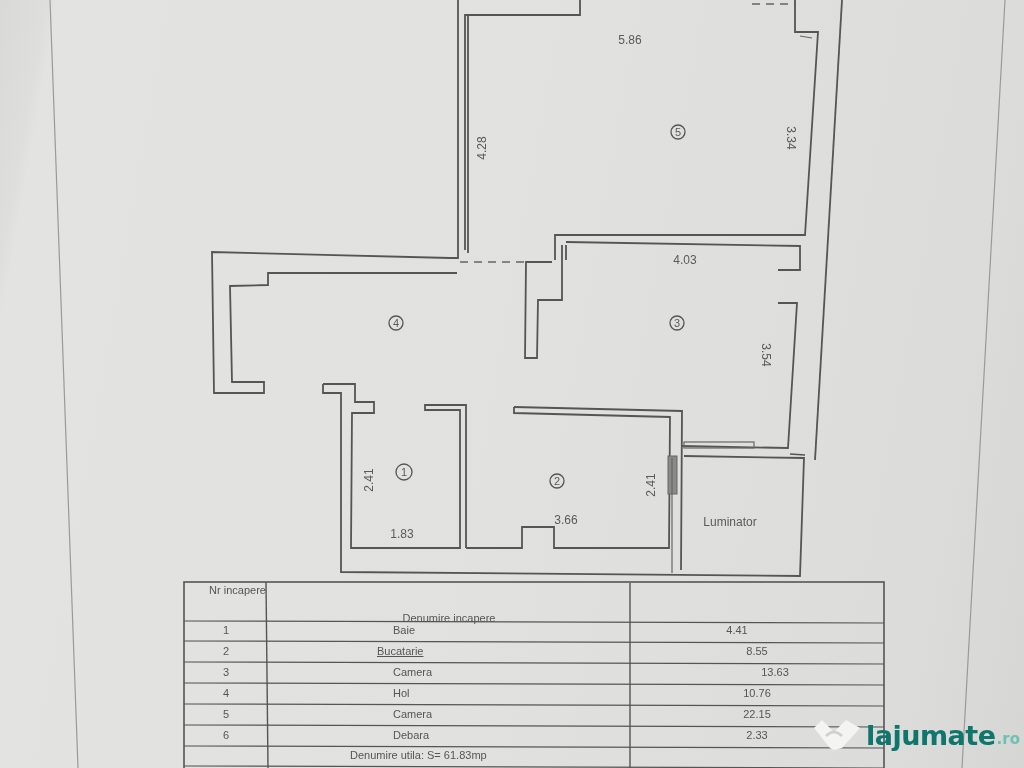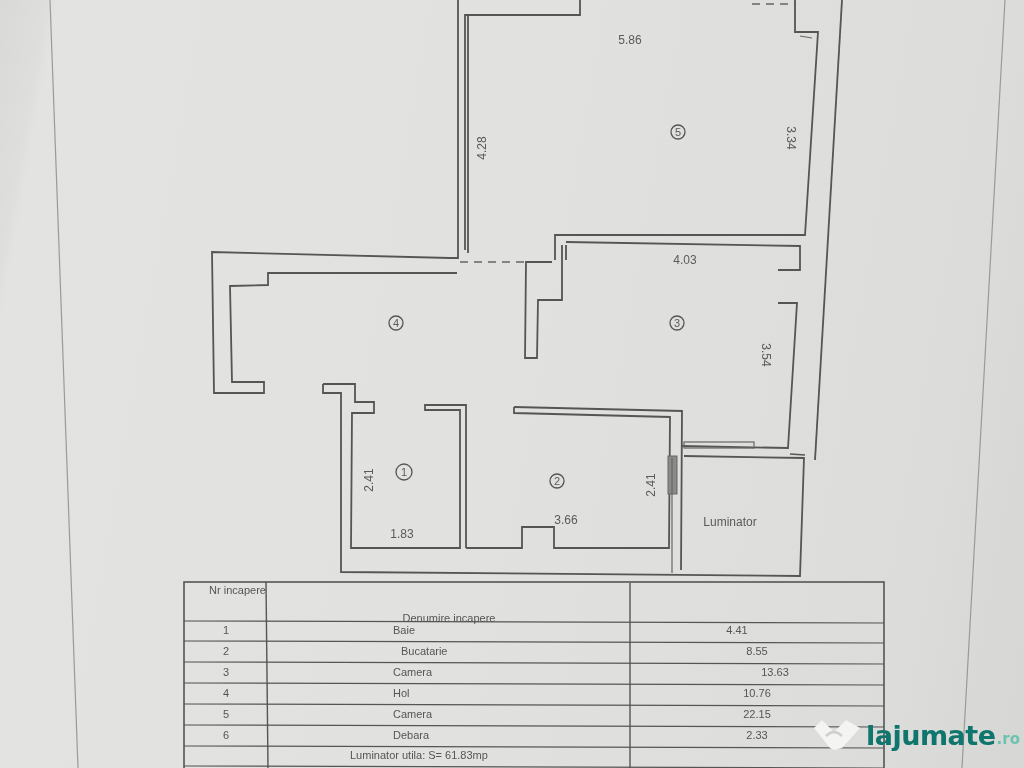--- a/index.html
+++ b/index.html
@@ -118,21 +118,21 @@
   <div style="position:absolute;left:186px;top:584px;width:103px;text-align:center;line-height:12px;">Nr incapere</div>
   <div style="position:absolute;left:268px;top:612px;width:362px;text-align:center;">Denumire incapere</div>
 
   <div style="position:absolute;top:624px;left:0;width:1024px;height:18px;">
     <span style="position:absolute;left:186px;width:80px;text-align:center;">1</span>
     <span style="position:absolute;left:393px;">Baie</span>
     <span style="position:absolute;left:612px;width:250px;text-align:center;">4.41</span>
   </div>
   <div style="position:absolute;top:645px;left:0;width:1024px;height:18px;">
     <span style="position:absolute;left:186px;width:80px;text-align:center;">2</span>
-    <span style="position:absolute;left:401px;">Bucatarie</span>
+    <span style="position:absolute;left:377px;text-decoration:underline;">Bucatarie</span>
     <span style="position:absolute;left:632px;width:250px;text-align:center;">8.55</span>
   </div>
   <div style="position:absolute;top:666px;left:0;width:1024px;height:18px;">
     <span style="position:absolute;left:186px;width:80px;text-align:center;">3</span>
     <span style="position:absolute;left:393px;">Camera</span>
     <span style="position:absolute;left:632px;width:250px;text-align:center;padding-left:18px;">13.63</span>
   </div>
   <div style="position:absolute;top:687px;left:0;width:1024px;height:18px;">
     <span style="position:absolute;left:186px;width:80px;text-align:center;">4</span>
     <span style="position:absolute;left:393px;">Hol</span>
@@ -141,21 +141,21 @@
   <div style="position:absolute;top:708px;left:0;width:1024px;height:18px;">
     <span style="position:absolute;left:186px;width:80px;text-align:center;">5</span>
     <span style="position:absolute;left:393px;">Camera</span>
     <span style="position:absolute;left:632px;width:250px;text-align:center;">22.15</span>
   </div>
   <div style="position:absolute;top:729px;left:0;width:1024px;height:18px;">
     <span style="position:absolute;left:186px;width:80px;text-align:center;">6</span>
     <span style="position:absolute;left:393px;">Debara</span>
     <span style="position:absolute;left:632px;width:250px;text-align:center;">2.33</span>
   </div>
-  <div style="position:absolute;top:749px;left:350px;">Luminator utila: S= 61.83mp</div>
+  <div style="position:absolute;top:749px;left:350px;">Denumire utila: S= 61.83mp</div>
 </div>
 
 
 <div class="watermark">
   <svg width="50" height="34" viewBox="0 0 50 34">
     <path d="M2 10 L10 2 L22 14 L28 8 L34 2 L48 10 L30 30 L22 32 L18 30 Z" fill="#f4f4f2"></path>
     <path d="M14 18 Q22 10 30 18" fill="none" stroke="#cfcfcd" stroke-width="2.5"></path>
   </svg>
   <span class="wm-text">lajumate</span>
   <span class="wm-ro">.ro</span>

